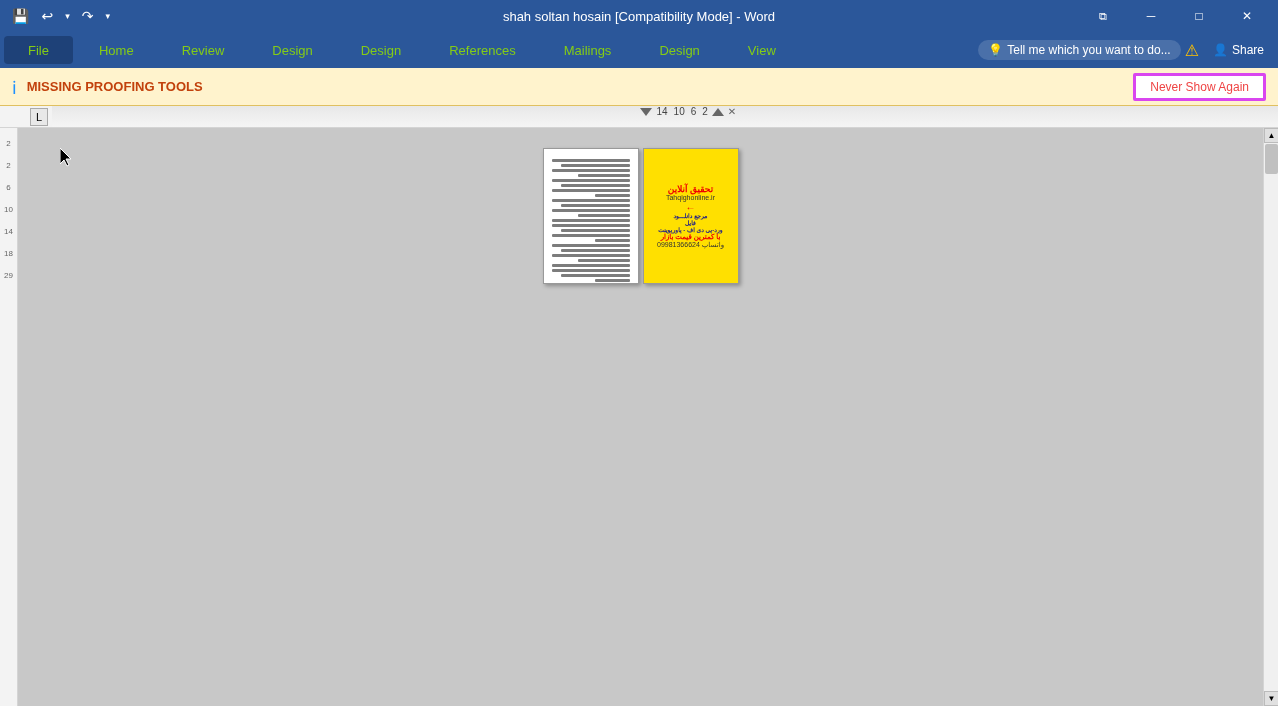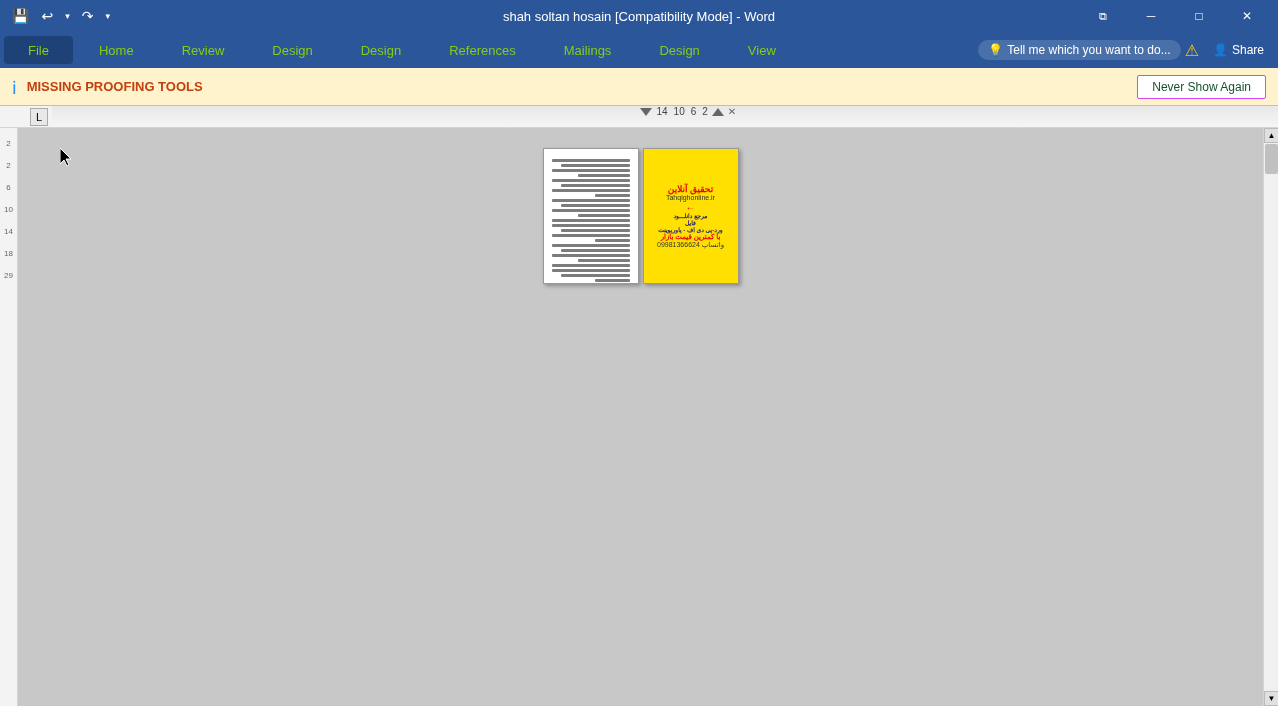--- a/index.html
+++ b/index.html
@@ -119,25 +119,25 @@
       color: #c2410c;
     }
     #notif-text-normal {
       font-size: 13px;
       color: #333;
     }
     #never-show-btn {
       margin-left: auto;
       padding: 4px 14px;
       background: white;
-      border: 1px solid #d946ef;
+      border: 3px solid #d946ef;
       border-radius: 2px;
       font-size: 12px;
       cursor: pointer;
-      color: #14532d;
+      color: #ef4444;
     }
 
     
     #ruler-area {
       height: 22px;
       background: #f3f3f3;
       border-bottom: 1px solid #d4d4d4;
       display: flex;
       align-items: center;
       position: relative;

